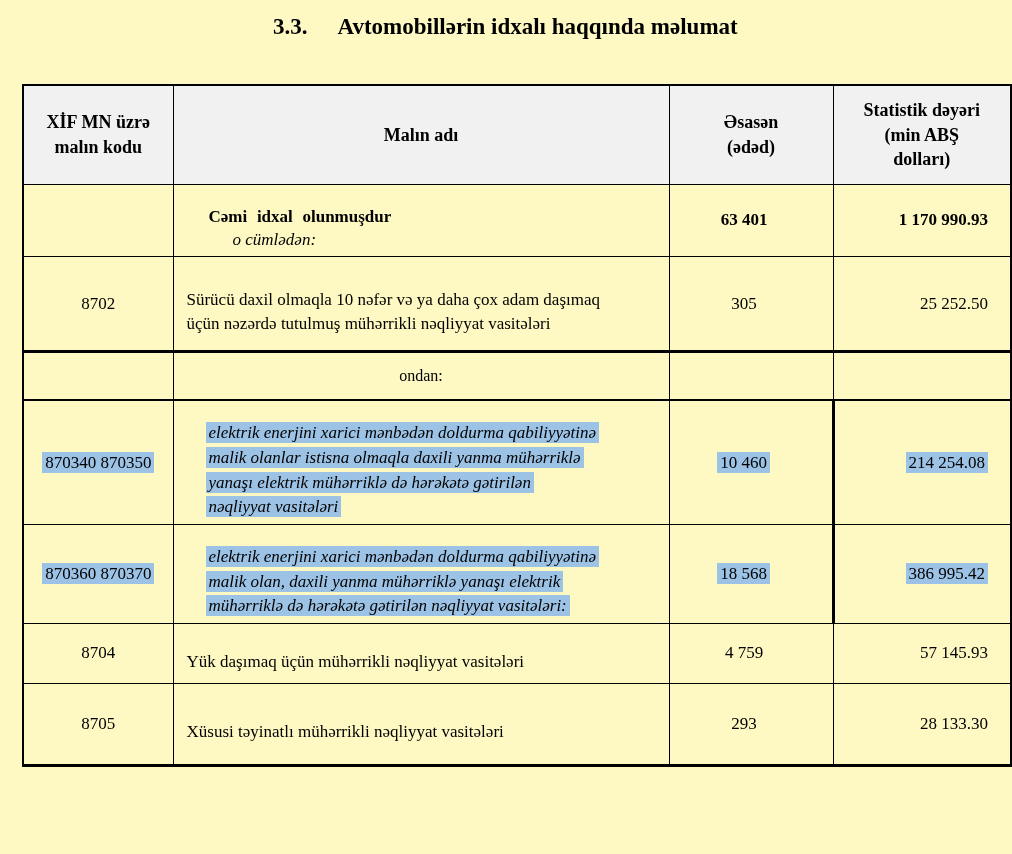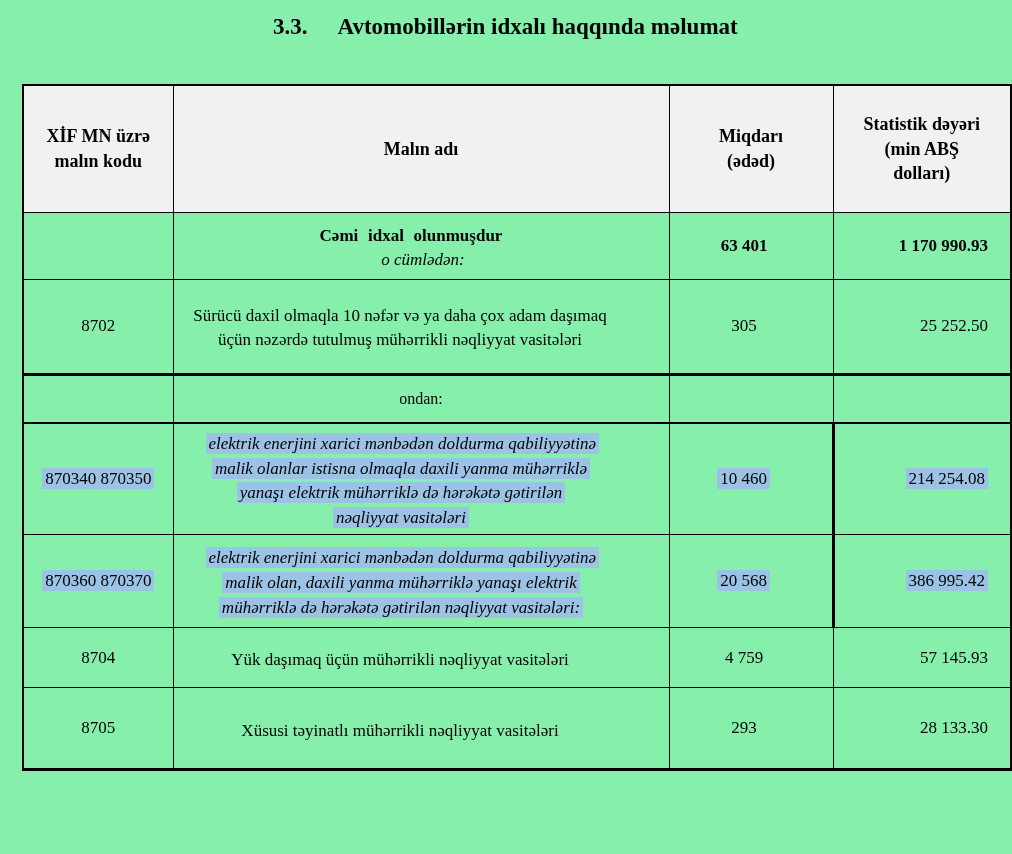--- a/index.html
+++ b/index.html
@@ -6,21 +6,21 @@
     margin: 0;
     padding: 0;
     background: #ffffff;
     font-family: "Liberation Serif", "DejaVu Serif", serif;
     color: #000000;
   }
   .page {
     position: relative;
     width: 1012px;
     height: 854px;
-    background: #86efac;
+    background: #fef9c3;
     overflow: hidden;
   }
   .title {
     position: absolute;
     top: 14px;
     left: 273px;
     font-size: 23px;
     font-weight: bold;
     white-space: nowrap;
     margin: 0;
@@ -49,33 +49,33 @@
     padding: 0;
     overflow: hidden;
   }
   th {
     background: #f1f1f1;
     font-weight: bold;
     font-size: 18px;
     text-align: center;
     line-height: 1.35;
   }
-  .r-header { height: 127px; }
+  .r-header { height: 99px; }
   .r0 { height: 67px; }
   .r1 { height: 95px; }
   .r2 { height: 77px; }
   .r3 { height: 28px; }
   .r4 { height: 95px; }
   .r5 { height: 93px; }
   .r6 { height: 57px; }
   .r7 { height: 60px; margin-left: 16px; }
   .r8 { height: 82px; }
 
   td.code { text-align: center; }
-  td.name { text-align: center; padding: 8px 55px 4px 13px; line-height: 1.4; }
+  td.name { text-align: left; padding: 20px 55px 4px 13px; line-height: 1.4; }
   td.qty  { text-align: center; padding-right: 14px; }
   td.val  { text-align: right; padding-right: 22px; }
 
   
   .total td { font-weight: bold; }
   .total td.name { padding-left: 35px; }
   .total .name-main { word-spacing: 0.32em; }
   .total .name-note { font-weight: normal; font-style: italic; padding-left: 24px; }
 
   
@@ -108,21 +108,21 @@
         <col class="c-val">
     </colgroup>
     <thead>
       <tr class="r-header">
         <th>
           <div>XİF MN üzrə</div>
           <div>malın kodu</div>
         </th>
         <th>Malın adı</th>
         <th>
-          <div>Miqdarı</div>
+          <div>Əsasən</div>
           <div>(ədəd)</div>
         </th>
         <th>
           <div>Statistik dəyəri</div>
           <div>(min ABŞ</div>
           <div>dolları)</div>
         </th>
       </tr>
     </thead>
     <tbody>
@@ -155,21 +155,21 @@
       <tr class="r4 hl-row">
         <td class="code"><span class="hl">870340 870350</span></td>
         <td class="name"><span class="hl">elektrik enerjini xarici mənbədən doldurma qabiliyyətinə malik olanlar istisna olmaqla daxili yanma mühərriklə yanaşı elektrik mühərriklə də hərəkətə gətirilən nəqliyyat vasitələri</span></td>
         <td class="qty"><span class="hl">10 460</span></td>
         <td class="val"><span class="hl">214 254.08</span></td>
       </tr>
 
       <tr class="r5 hl-row">
         <td class="code"><span class="hl">870360 870370</span></td>
         <td class="name"><span class="hl">elektrik enerjini xarici mənbədən doldurma qabiliyyətinə malik olan, daxili yanma mühərriklə yanaşı elektrik mühərriklə də hərəkətə gətirilən nəqliyyat vasitələri:</span></td>
-        <td class="qty"><span class="hl">20 568</span></td>
+        <td class="qty"><span class="hl">18 568</span></td>
         <td class="val"><span class="hl">386 995.42</span></td>
       </tr>
 
 
       <tr class="r7">
         <td class="code">8704</td>
         <td class="name">Yük daşımaq üçün mühərrikli nəqliyyat vasitələri</td>
         <td class="qty">4 759</td>
         <td class="val">57 145.93</td>
       </tr>

